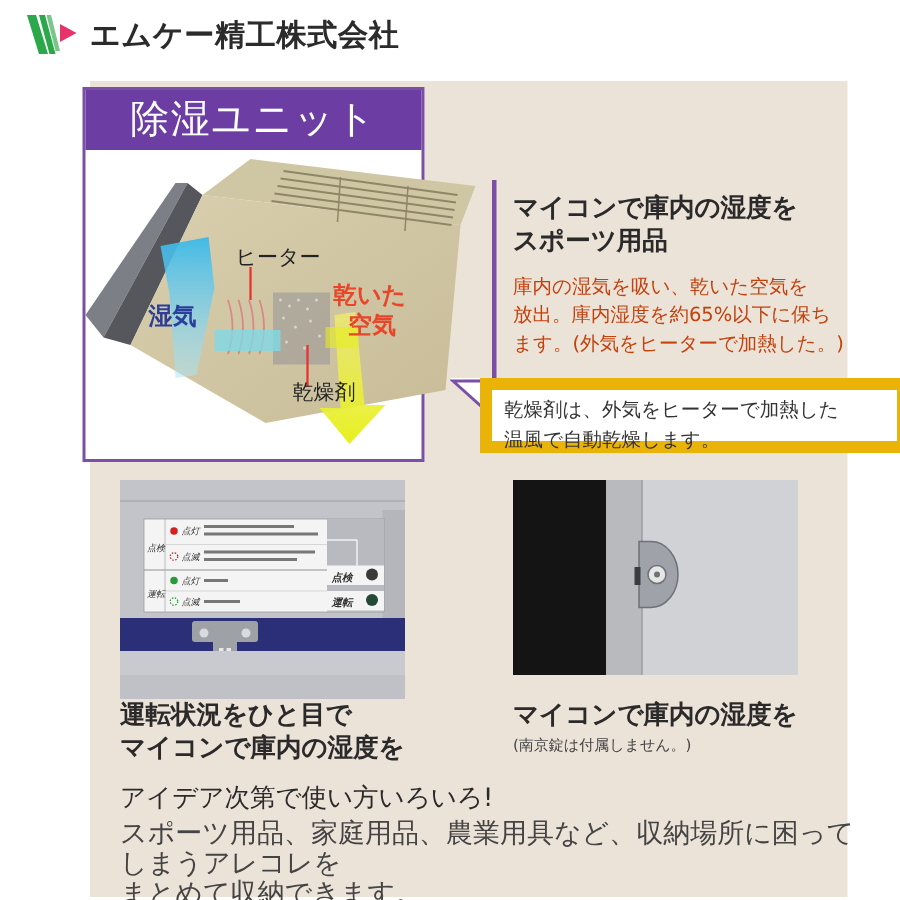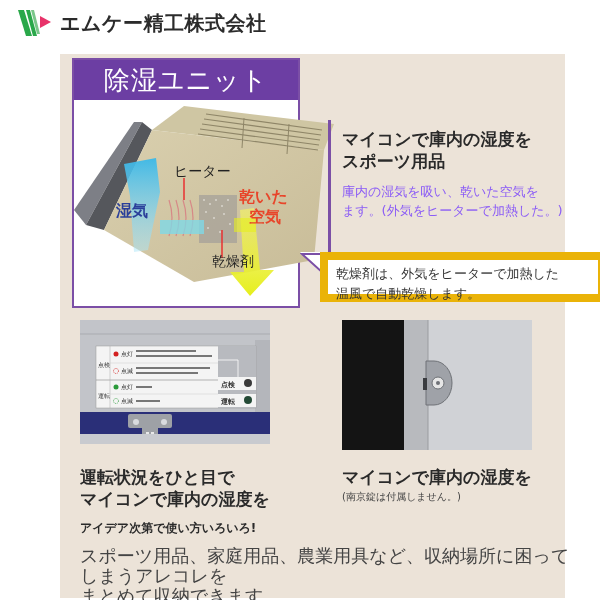--- a/index.html
+++ b/index.html
@@ -5,39 +5,39 @@
   * { box-sizing: border-box; margin: 0; padding: 0; }
   html, body { width: 600px; height: 600px; background: #ffffff; overflow: hidden; }
   body { position: relative; font-family: "DejaVu Sans", "Liberation Sans", sans-serif; color: #2a2a2a; }
 
   .header { position: absolute; left: 0; top: 0; width: 480px; height: 48px; background: #fff; }
   .logo-mark { position: absolute; left: 18px; top: 8px; width: 34px; height: 30px; }
   .company { position: absolute; left: 60px; top: 10px; font-size: 20px; font-weight: bold; color: #2b2b2b; letter-spacing: 0.5px; }
 
   .panel { position: absolute; left: 60px; top: 54px; width: 505px; height: 544px; background: #ece3d8; }
 
-  .hero-box { position: absolute; left: 72px; top: 58px; width: 228px; height: 250px; background: #ffffff; border: 2px solid #7b4fa6; }
+  .hero-box { position: absolute; left: 55px; top: 58px; width: 228px; height: 250px; background: #ffffff; border: 2px solid #7b4fa6; }
   .hero-title { position: absolute; left: 0; top: 0; width: 100%; height: 40px; background: #6c3ea3; color: #fff; font-size: 26px; text-align: center; line-height: 40px; letter-spacing: 1px; }
   .unit-illus { position: absolute; left: 0; top: 40px; width: 260px; height: 206px; }
 
   .side-bar { position: absolute; left: 328px; top: 120px; width: 3px; height: 132px; background: #7b4fa6; }
   .feature-title { position: absolute; left: 342px; top: 128px; width: 230px; font-size: 17px; font-weight: bold; line-height: 22px; color: #2a2a2a; }
-  .feature-desc { position: absolute; left: 342px; top: 182px; width: 240px; font-size: 13px; line-height: 19px; color: #8b5cf6; }
+  .feature-desc { position: absolute; left: 342px; top: 182px; width: 240px; font-size: 13px; line-height: 19px; color: #c2410c; }
 
   .callout { position: absolute; left: 320px; top: 252px; width: 286px; height: 50px; background: #fff; border: 8px solid #eab308; padding: 4px 8px; font-size: 13px; line-height: 20px; color: #333; }
   .callout-tail { position: absolute; left: 300px; top: 252px; width: 22px; height: 22px; }
 
-  .photo1 { position: absolute; left: 80px; top: 320px; width: 190px; height: 124px; overflow: hidden; background: #bfc1c6; }
+  .photo1 { position: absolute; left: 80px; top: 320px; width: 190px; height: 146px; overflow: hidden; background: #bfc1c6; font-style: italic; }
   .photo2 { position: absolute; left: 342px; top: 320px; width: 190px; height: 130px; overflow: hidden; background: #c9cbd0; }
 
   .cap1 { position: absolute; left: 80px; top: 466px; width: 240px; font-size: 17px; font-weight: bold; line-height: 22px; color: #2a2a2a; }
   .cap2 { position: absolute; left: 342px; top: 466px; width: 230px; font-size: 17px; font-weight: bold; line-height: 22px; color: #2a2a2a; }
   .cap2-note { position: absolute; left: 342px; top: 490px; font-size: 10px; color: #444; }
 
-  .ideas-title { position: absolute; left: 80px; top: 520px; font-size: 12px; font-weight: bold; color: #2a2a2a; }
+  .ideas-title { position: absolute; left: 80px; top: 520px; font-size: 17px; font-weight: normal; color: #2a2a2a; }
   .ideas-desc { position: absolute; left: 80px; top: 546px; width: 490px; font-size: 18px; line-height: 20px; color: #444; }
 
   .small-label { font-size: 6px; fill: #333; font-family: "DejaVu Sans", sans-serif; }
 </style>
 </head>
 <body>
 
 <div class="header">
   <svg class="logo-mark" viewBox="0 0 34 30">
     <polygon points="0,2 6,2 14,28 8,28" fill="#2aa84a"></polygon>
@@ -124,20 +124,21 @@
   </svg>
 </div>
 
 <div class="side-bar"></div>
 <div class="feature-title">
   <div>マイコンで庫内の湿度を</div>
   <div>スポーツ用品</div>
 </div>
 <div class="feature-desc">
   <div>庫内の湿気を吸い、乾いた空気を</div>
+  <div>放出。庫内湿度を約65%以下に保ち</div>
   <div>ます。(外気をヒーターで加熱した。)</div>
 </div>
 
 <svg class="callout-tail" viewBox="0 0 22 22">
   <polygon points="0,0 22,0 22,20" fill="#fff"></polygon>
   <polyline points="22,2 2,2 22,20" fill="none" stroke="#7b4fa6" stroke-width="2"></polyline>
 </svg>
 <div class="callout">
   <div>乾燥剤は、外気をヒーターで加熱した</div>
   <div>温風で自動乾燥します。</div>

